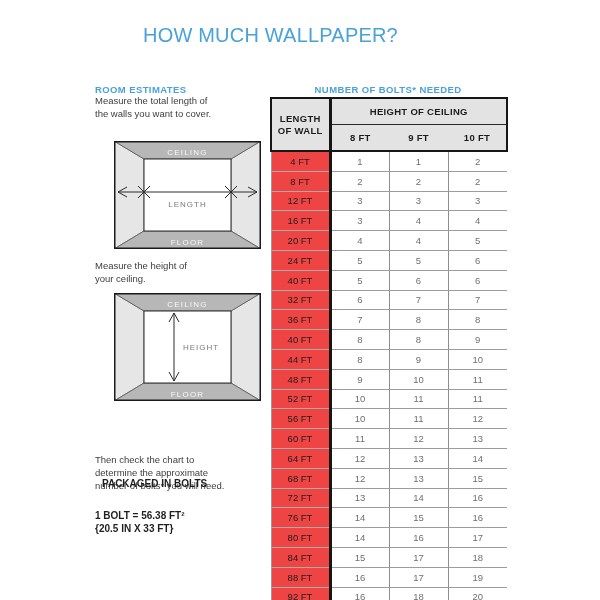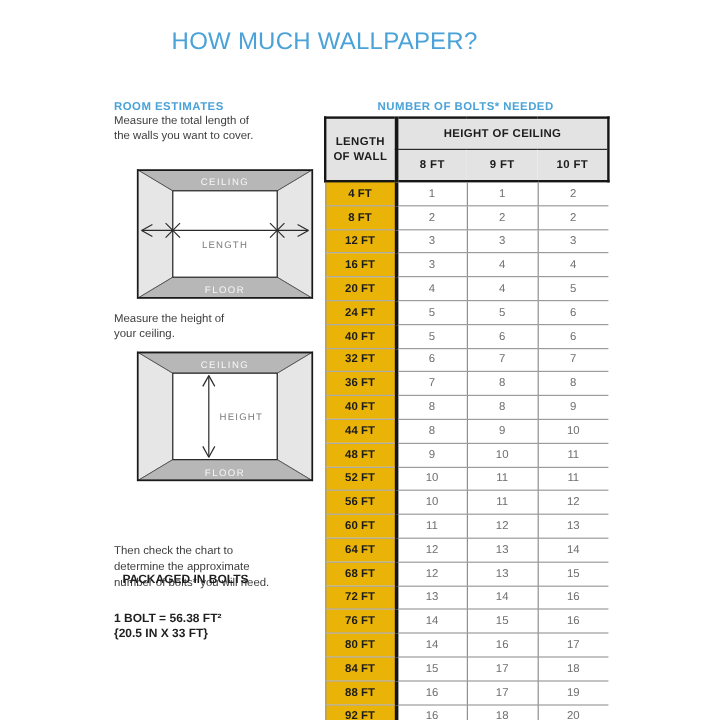--- a/index.html
+++ b/index.html
@@ -58,21 +58,21 @@
   }
   th.group {
     border-top:2px solid #161616; border-right:2px solid #161616;
     border-bottom:1px solid #2a2a2a; height:25px;
   }
   th.sub { border-bottom:2px solid #161616; height:25px; }
   th.sub:last-child { border-right:2px solid #161616;margin-top:20px; }
 
   table.bolts td { height:18.8px; text-align:center; padding:0; }
   td.len {
-    background:#eab308; font-weight:bold; color:#1c1c1c;
+    background:#ef4444; font-weight:normal; color:#1c1c1c;
     border-left:1px solid #9a9a9a; border-right:3px solid #161616;
     border-bottom:1px solid #ababab;
   }
   td.val {
     color:#6f6f6f; background:#ffffff;
     border-bottom:1px solid #9c9c9c; border-right:1px solid #8f8f8f;
   }
   td.val:last-child { border-right:none; }
 
   

